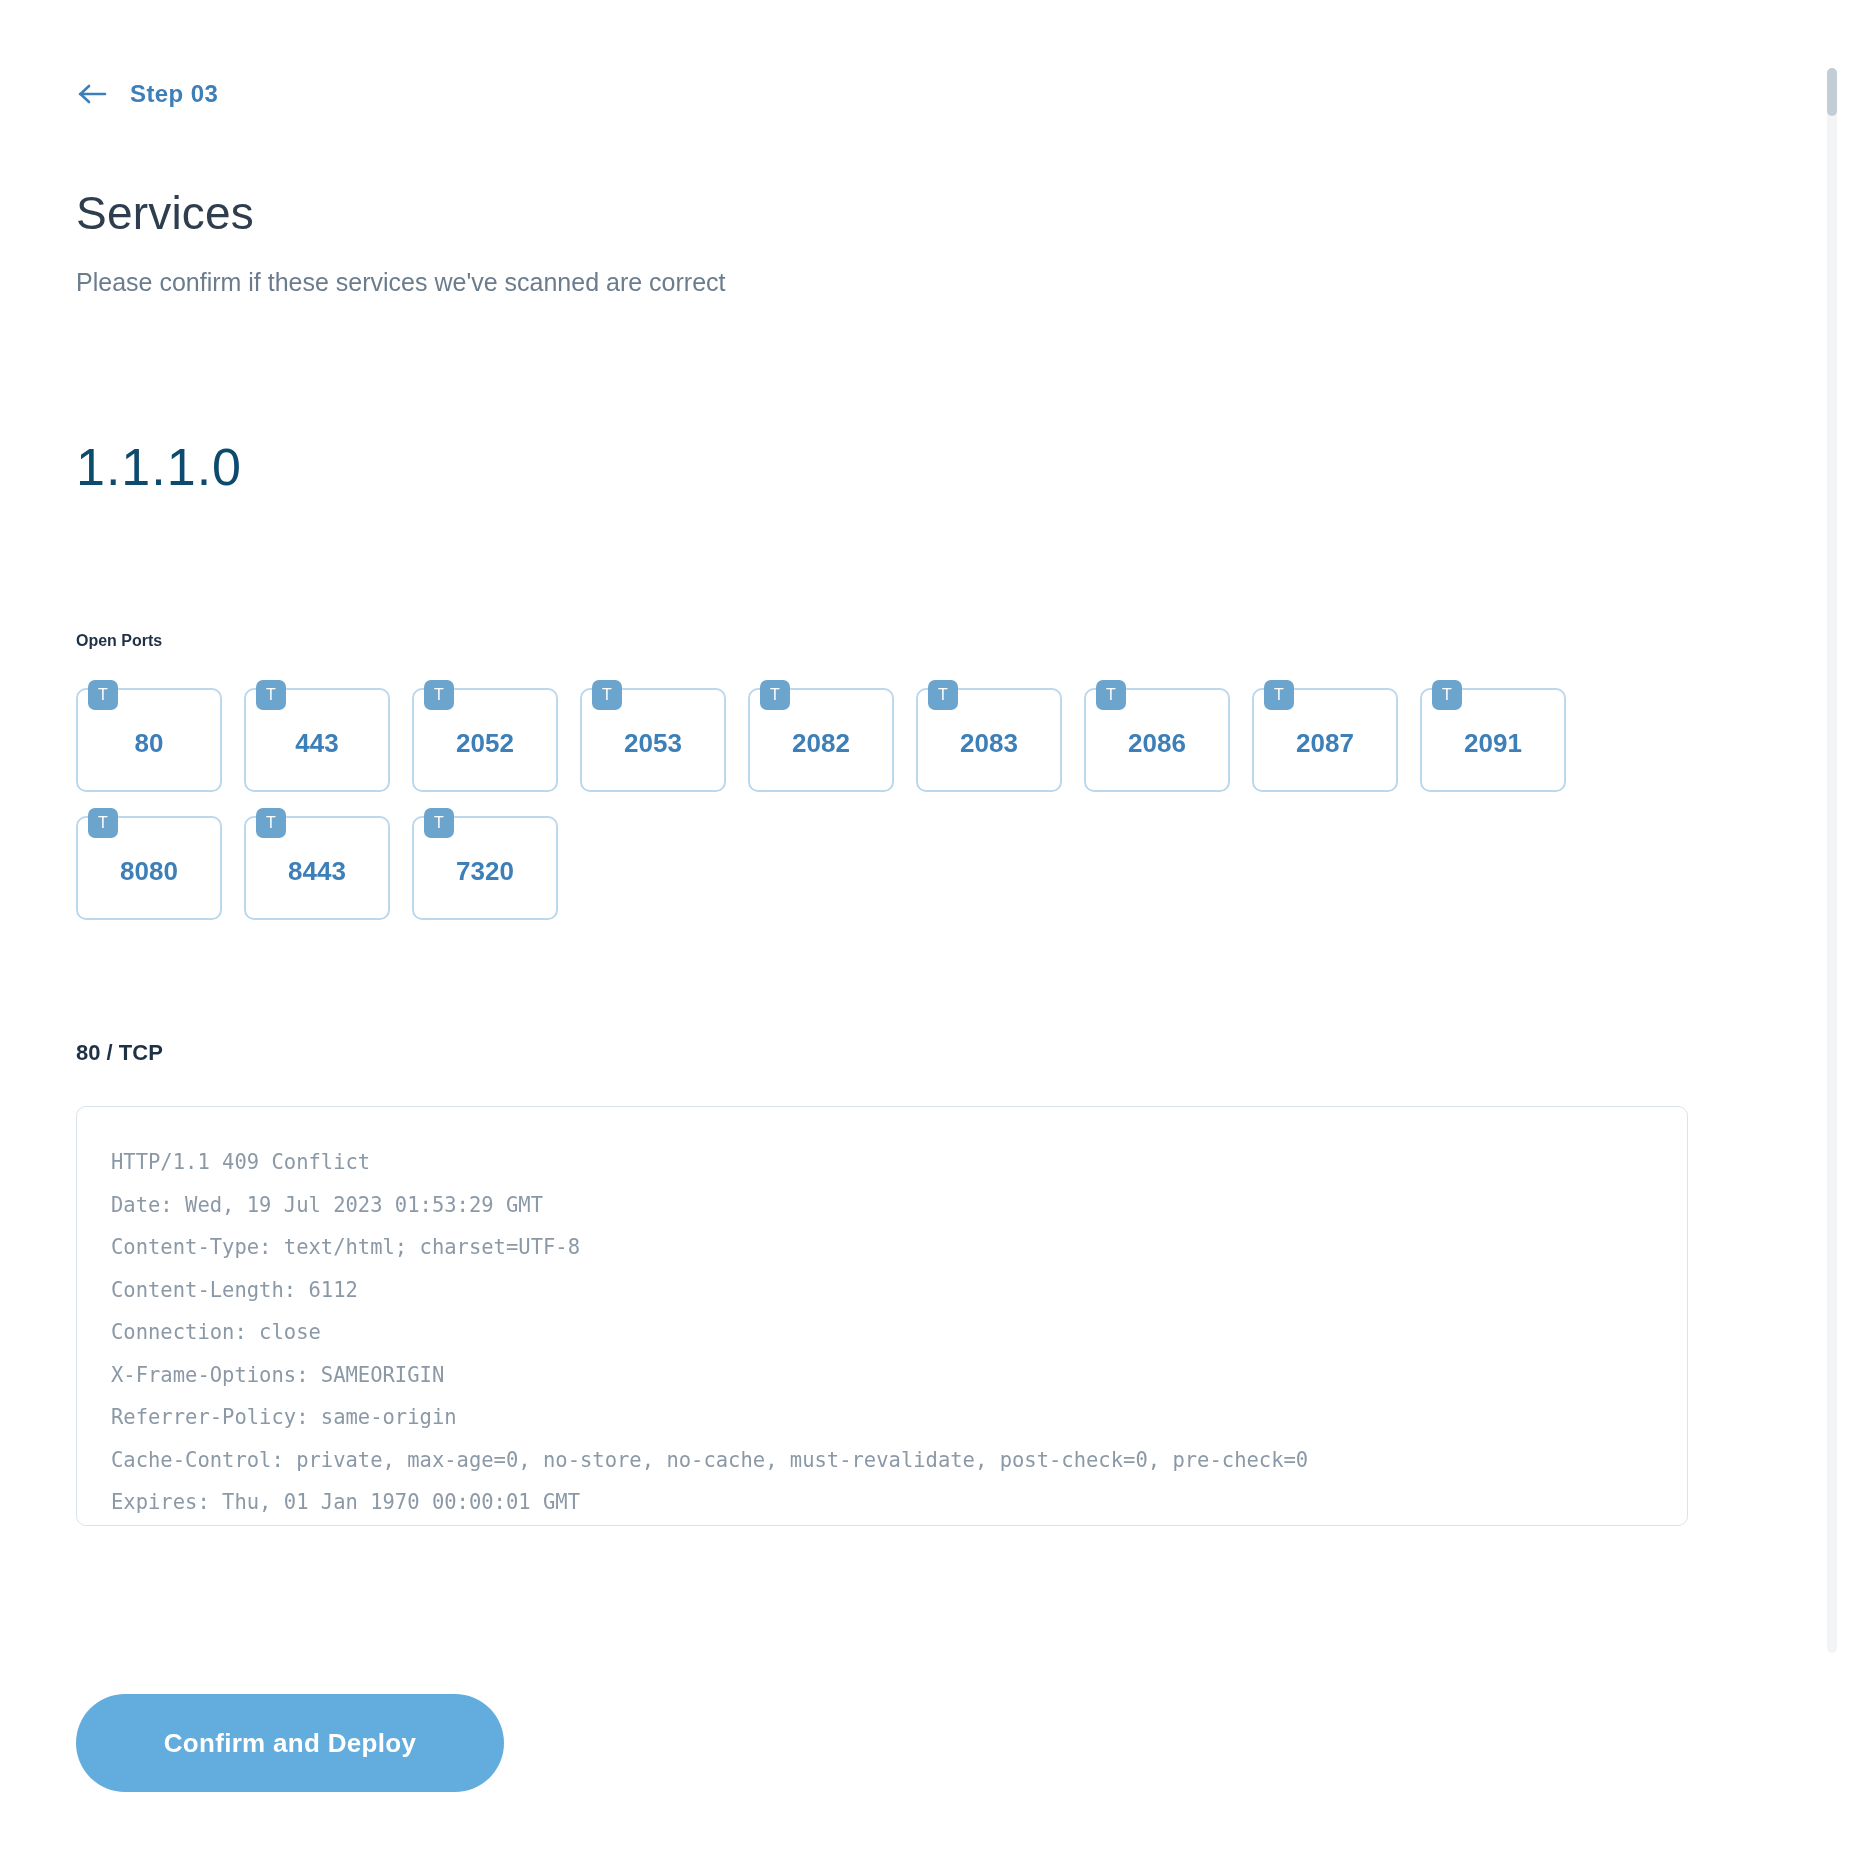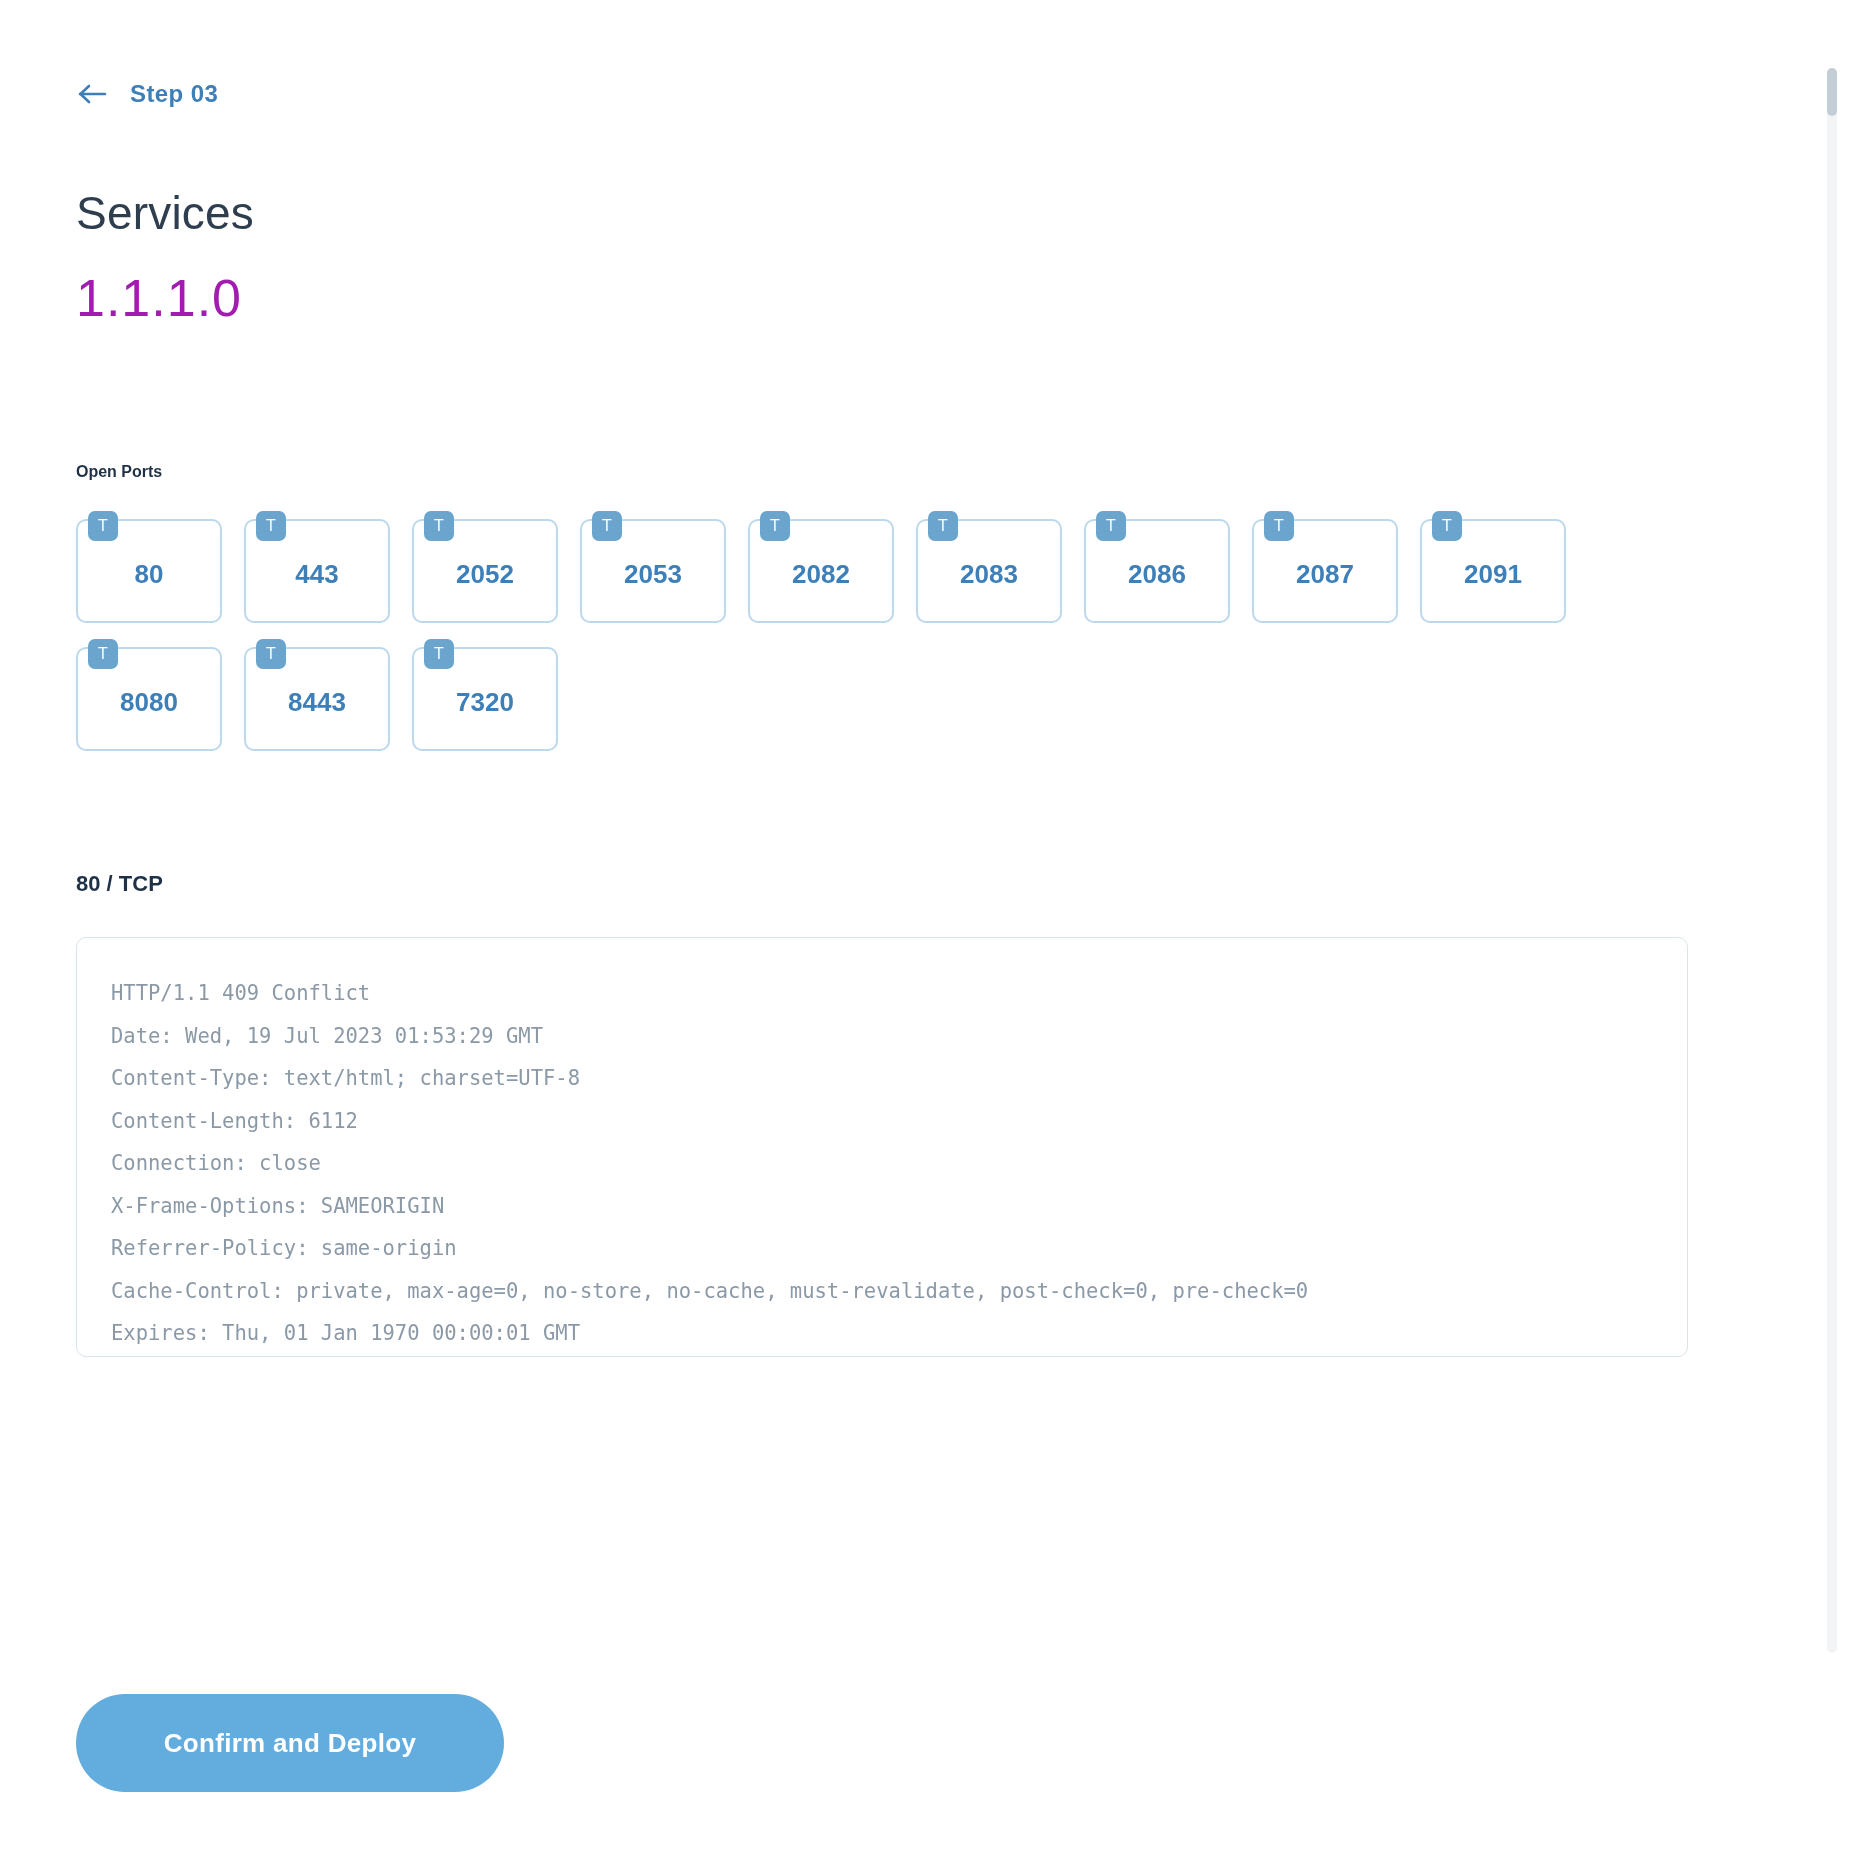--- a/index.html
+++ b/index.html
@@ -70,21 +70,21 @@
   }
   .page-subtitle {
     font-size: 25px;
     color: #6b7c8d;
     font-weight: 400;
     margin: 0 0 140px 0;
   }
 
   .host-title {
     font-size: 52px;
-    color: #a21caf;
+    color: #0c4a6e;
     font-weight: 500;
     letter-spacing: 1px;
     margin: 0 0 135px 0;
   }
 
   .section-label {
     font-size: 16px;
     color: #1f3146;
     font-weight: bold;
     margin: 0 0 38px 0;
@@ -217,20 +217,21 @@
         <span class="back-arrow">
           <svg width="30" height="22" viewBox="0 0 30 22" fill="none" xmlns="http://www.w3.org/2000/svg">
             <path d="M2 11H27" stroke="#3d7fb8" stroke-width="2.6" stroke-linecap="round"></path>
             <path d="M11 3L2.5 11L11 19" stroke="#3d7fb8" stroke-width="2.6" stroke-linecap="round" stroke-linejoin="round"></path>
           </svg>
         </span>
         <span class="step-label">Step 03</span>
       </div>
 
       <h1 class="page-title">Services</h1>
+      <p class="page-subtitle">Please confirm if these services we've scanned are correct</p>
 
       <h2 class="host-title">1.1.1.0</h2>
 
       <div class="section-label">Open Ports</div>
 
       <div class="ports">
         <div class="port-chip">
           <span class="proto-badge">T</span>
           <span class="port-num">80</span>
         </div>

